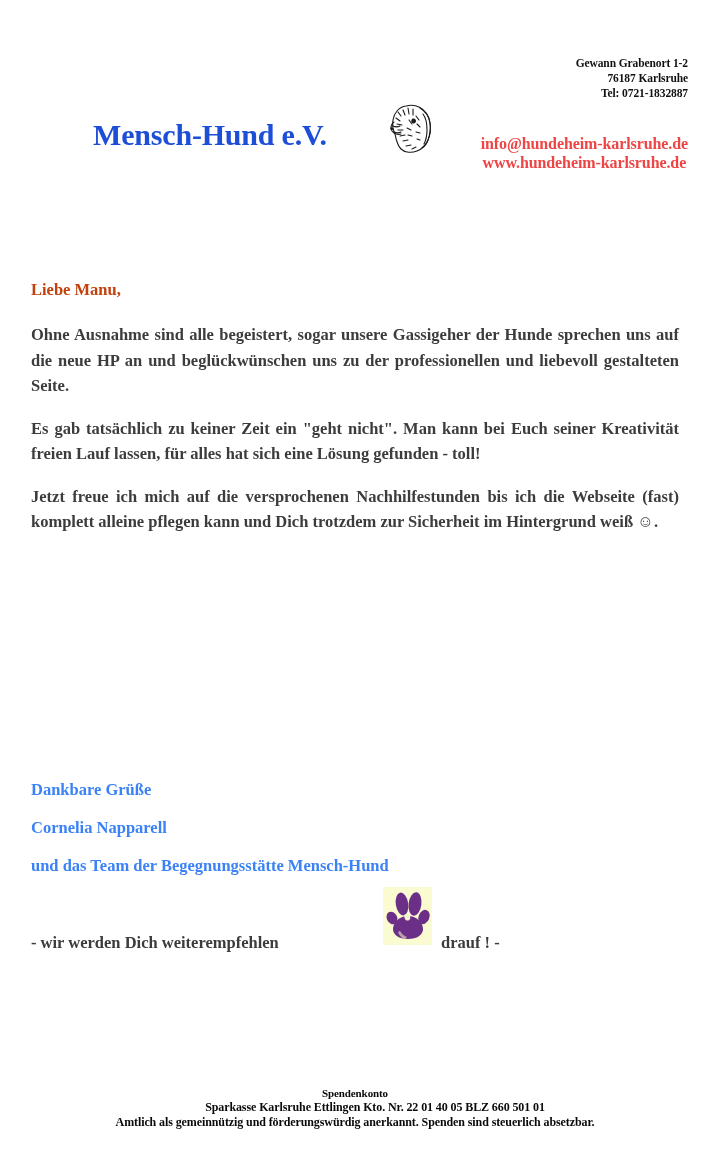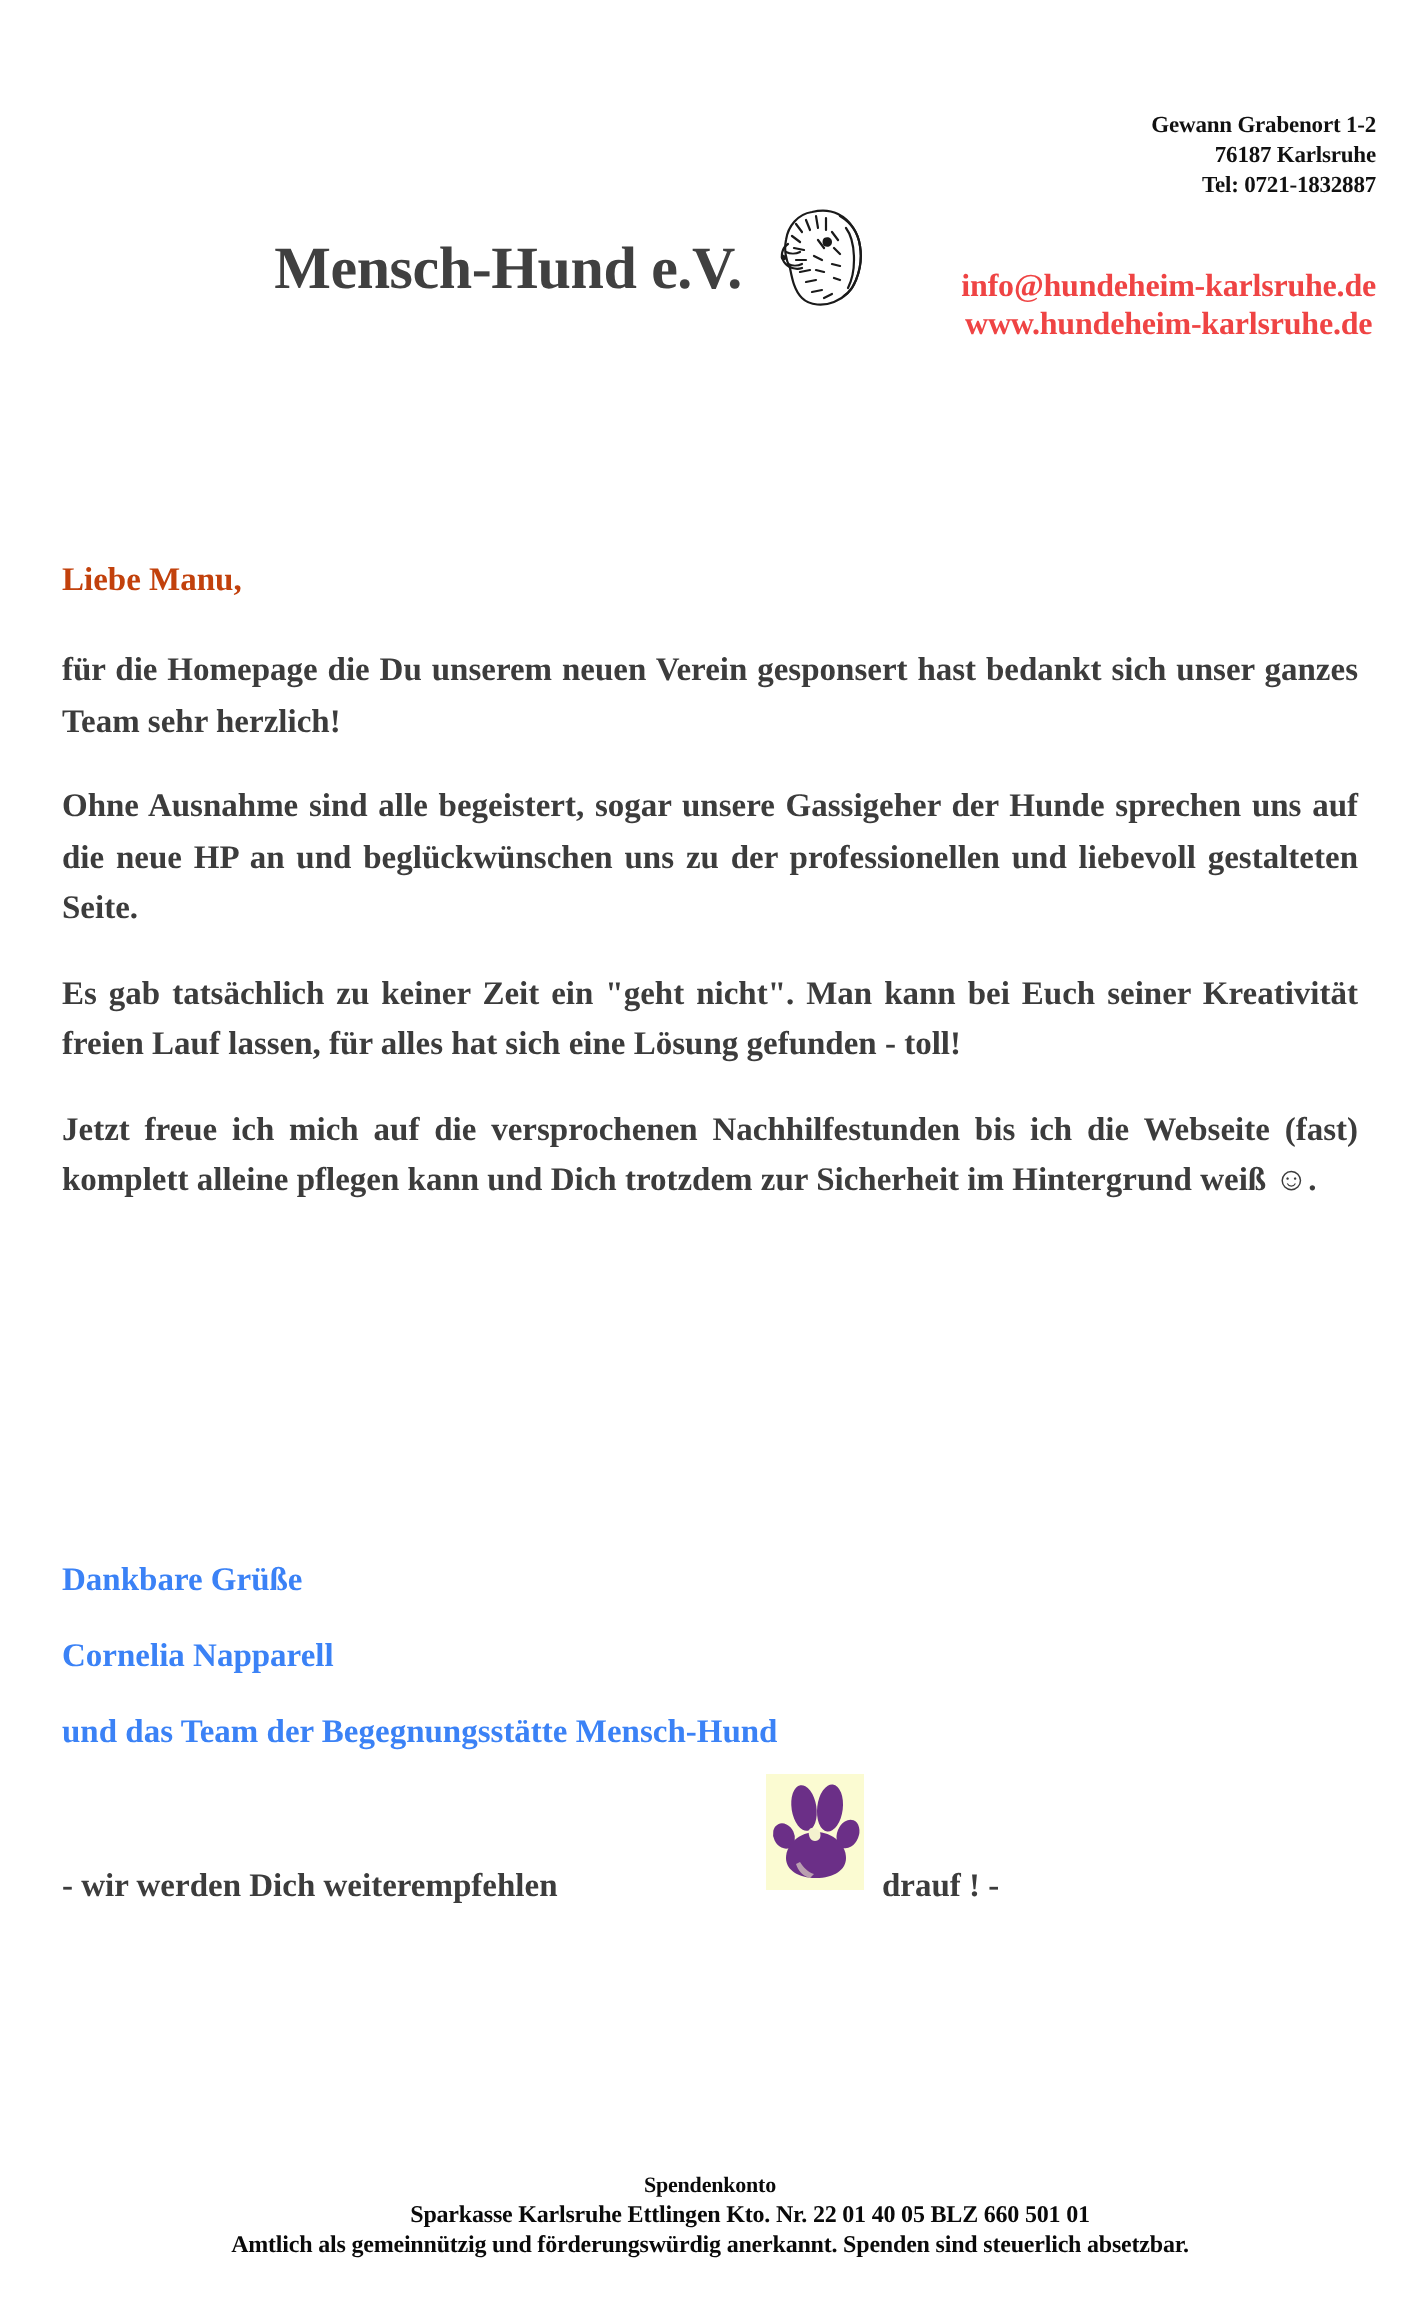--- a/index.html
+++ b/index.html
@@ -53,23 +53,22 @@
     position: absolute;
     left: 0;
     top: 118px;
     width: 420px;
     text-align: center;
     font-family: "Liberation Serif", "DejaVu Serif", serif;
     font-weight: bold;
     font-size: 30px;
     line-height: 34px;
     letter-spacing: -0.2px;
-    color: #404040;
+    color: #1d4ed8;
     white-space: nowrap;
-    padding-left: 44px;
   }
 
   .dog-logo {
     position: absolute;
     left: 386px;
     top: 102px;
     width: 56px;
     height: 54px;
   }
   .dog-logo svg { display: block; width: 56px; height: 54px; }
@@ -248,21 +247,20 @@
       <span class="line">info@hundeheim-karlsruhe.de</span>
       <span class="line">www.hundeheim-karlsruhe.de</span>
     </div>
 
   </div>
 
   <div class="letter-body">
 
     <div class="salutation">Liebe Manu,</div>
 
-    <p class="para">für die Homepage die Du  unserem neuen Verein gesponsert hast bedankt sich unser ganzes Team sehr herzlich!</p>
 
     <p class="para">Ohne Ausnahme sind alle begeistert, sogar unsere Gassigeher der Hunde sprechen uns auf die neue HP an und  beglückwünschen uns zu der professionellen und liebevoll gestalteten Seite.</p>
 
 
     <p class="para">Es gab tatsächlich zu keiner Zeit ein "geht nicht". Man kann bei Euch seiner Kreativität freien Lauf lassen, für alles hat sich eine Lösung gefunden - toll!</p>
 
     <p class="para">Jetzt freue ich mich auf die versprochenen Nachhilfestunden bis ich die Webseite (fast) komplett alleine pflegen kann und Dich trotzdem zur Sicherheit im Hintergrund weiß ☺.</p>
 
   </div>
 

